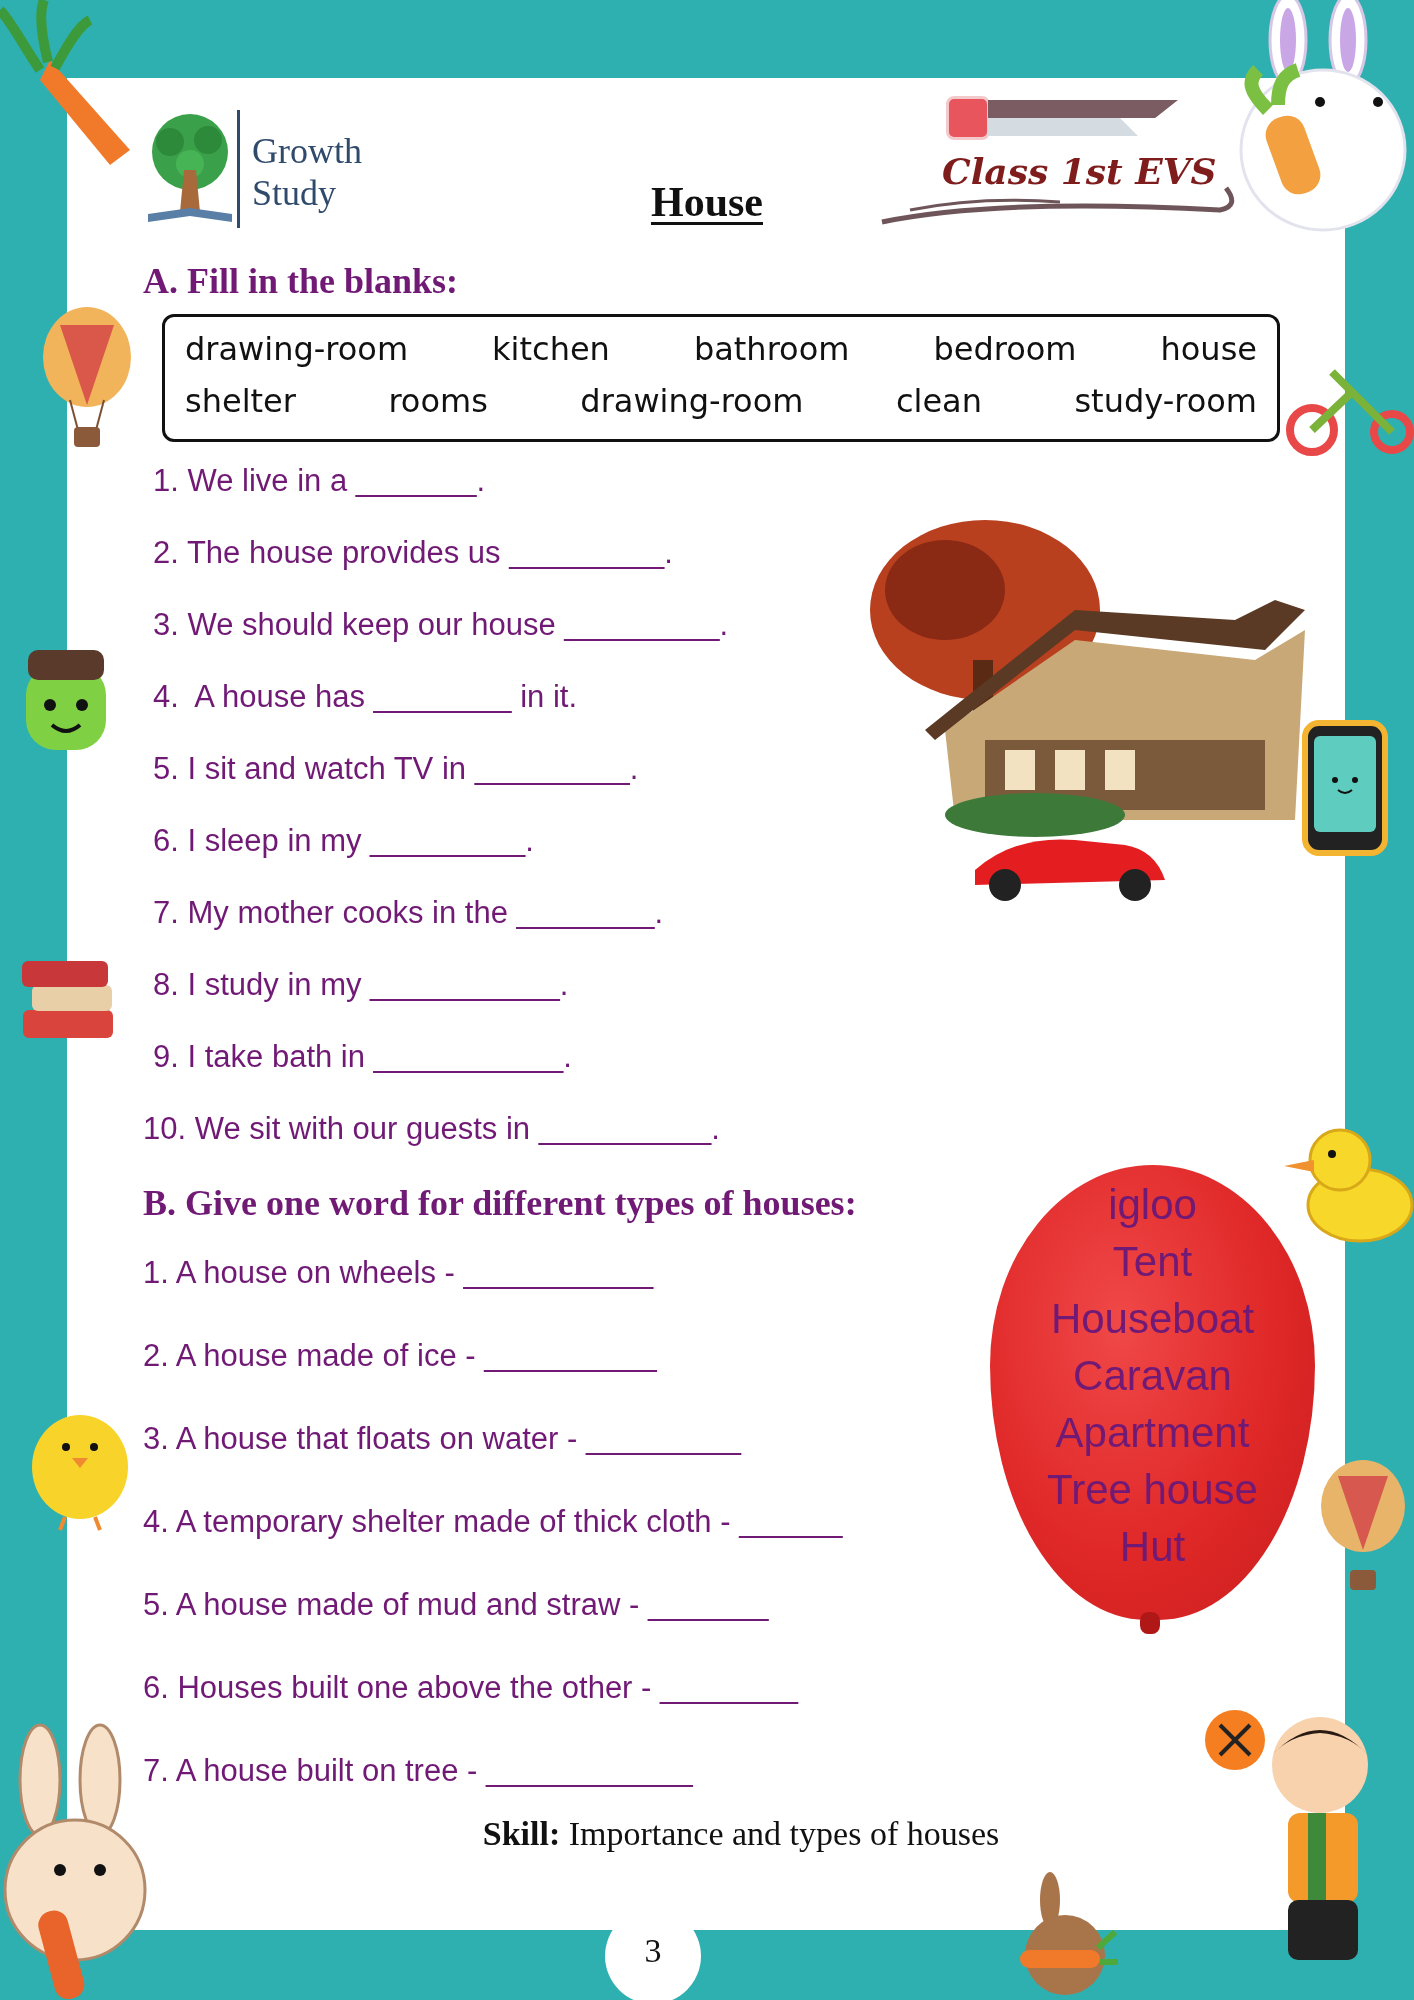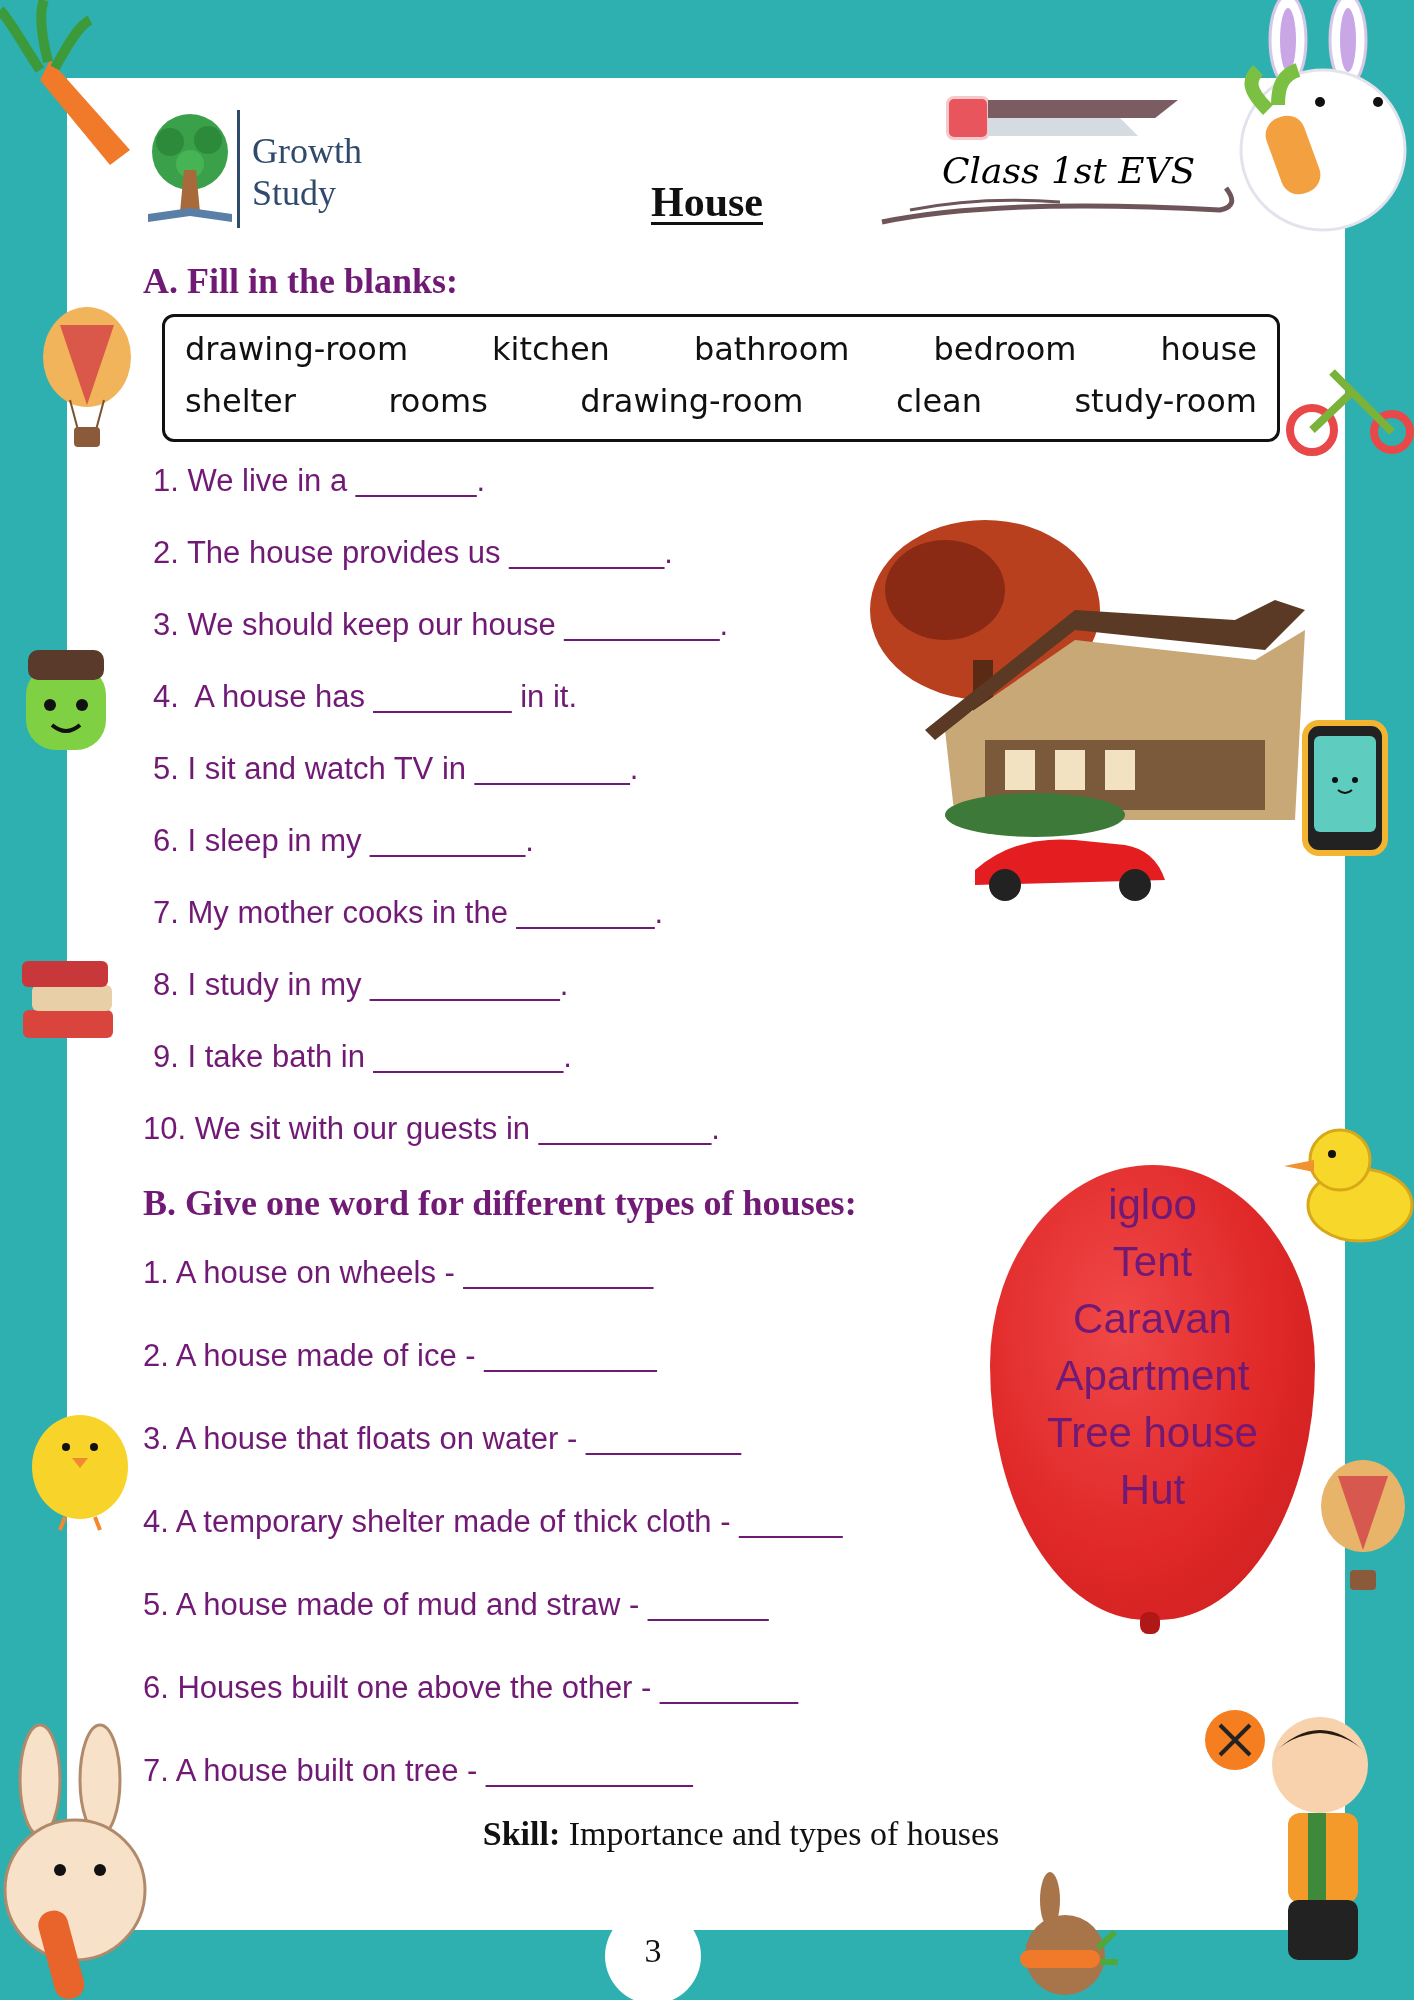--- a/index.html
+++ b/index.html
@@ -20,21 +20,21 @@
   .page-title {
     position: absolute; left: 0; width: 1414px; top: 178px; text-align: center;
     font-family: "Liberation Serif", serif; font-weight: bold; font-size: 42px;
     text-decoration: underline; text-decoration-thickness: 3px; text-underline-offset: 6px; color: #111;
   }
 
   .class-badge { position: absolute; left: 880px; top: 88px; width: 360px; height: 150px; }
   .class-badge .deco-red { position: absolute; left: 66px; top: 8px; width: 44px; height: 44px; background: #e8555d; border: 3px solid #f4c9cc; border-radius: 8px; }
   .class-badge .deco-dark { position: absolute; left: 108px; top: 12px; width: 190px; height: 18px; background: #7a5c62; clip-path: polygon(0 0, 100% 0, 88% 100%, 0 100%); }
   .class-badge .deco-light { position: absolute; left: 108px; top: 30px; width: 150px; height: 18px; background: #d4dce2; clip-path: polygon(0 0, 88% 0, 100% 100%, 0 100%); }
-  .class-text { position: absolute; left: 62px; top: 62px; font-family: "DejaVu Serif", serif; font-style: italic; font-weight: normal; font-size: 36px; color: #000000; }
+  .class-text { position: absolute; left: 62px; top: 62px; font-family: "DejaVu Serif", serif; font-style: italic; font-weight: bold; font-size: 36px; color: #7f1d1d; }
   .class-swoosh { position: absolute; left: 0; top: 92px; width: 360px; height: 50px; }
 
   
   .section-heading { position: absolute; left: 143px; font-family: "Liberation Serif", serif; font-weight: bold; font-size: 36px; color: #701a75; }
   .word-box {
     position: absolute; left: 162px; top: 314px; width: 1118px; height: 128px;
     border: 3px solid #111; border-radius: 12px; padding: 6px 20px 0 20px;
     font-family: "DejaVu Sans", sans-serif; font-size: 32px; color: #111;
   }
   .word-row { display: flex; justify-content: space-between; height: 52px; align-items: center; }
@@ -239,20 +239,21 @@
 <div class="q" style="left:143px;top:1504px">4. A temporary shelter made of thick cloth - ______</div>
 <div class="q" style="left:143px;top:1587px">5. A house made of mud and straw - _______</div>
 <div class="q" style="left:143px;top:1670px">6. Houses built one above the other - ________</div>
 <div class="q" style="left:143px;top:1753px">7. A house built on tree - ____________</div>
 
 <div class="balloon"></div>
 <div class="balloon-knot"></div>
 <div class="balloon-list">
   <div>igloo</div>
   <div>Tent</div>
+  <div>Houseboat</div>
   <div>Caravan</div>
   <div>Apartment</div>
   <div>Tree house</div>
   <div>Hut</div>
 </div>
 
 <div class="skill-line"><b>Skill:</b><span> Importance and types of houses</span></div>
 
 <div class="page-number">3</div>
 

